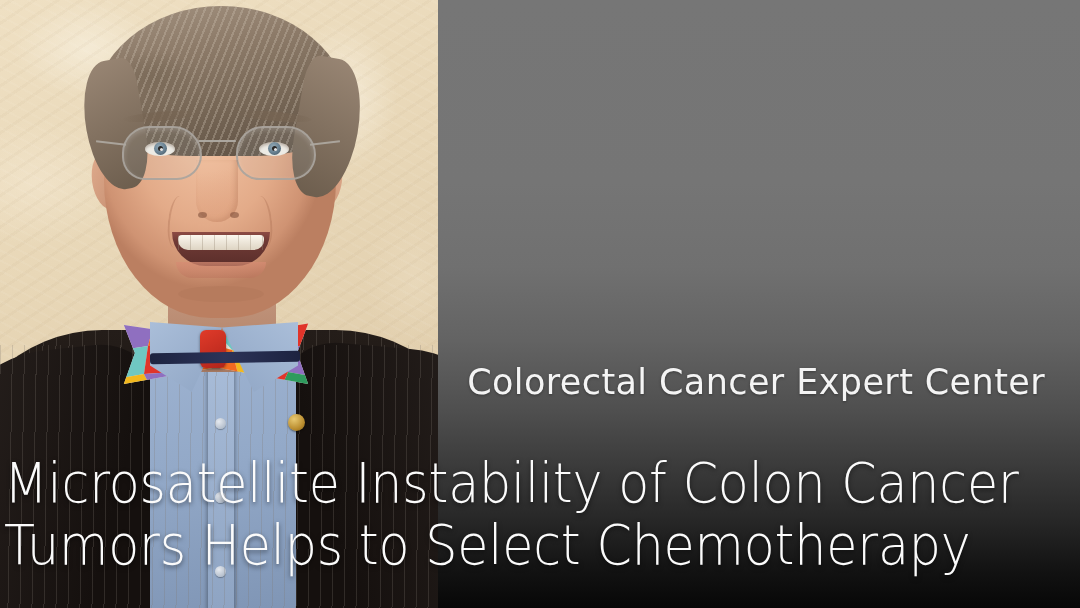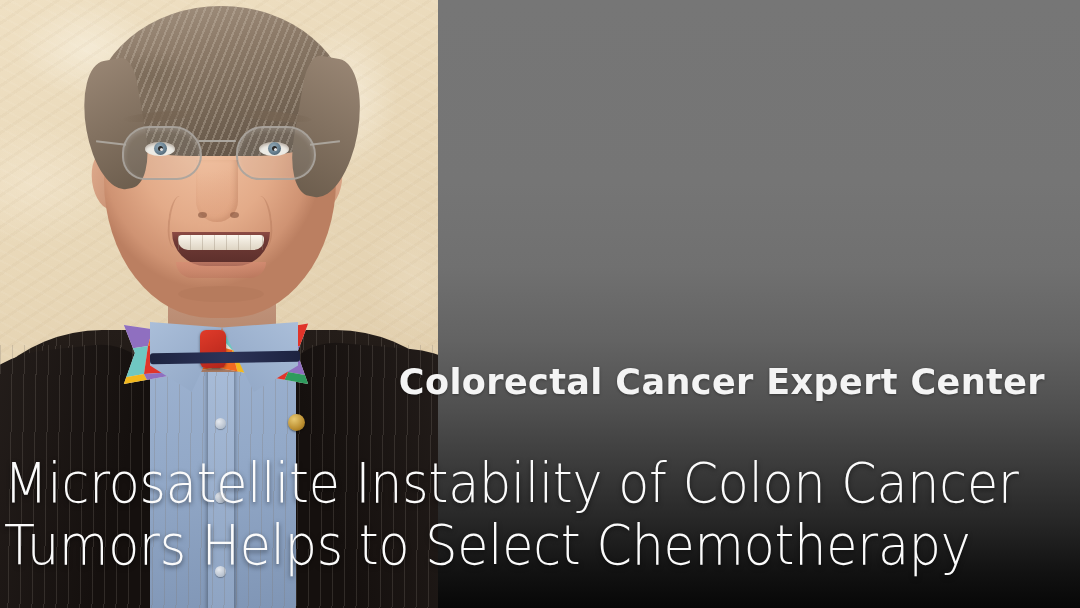--- a/index.html
+++ b/index.html
@@ -278,21 +278,21 @@
     background:linear-gradient(90deg,#1d2340,#2c3358 50%,#1d2340);
     z-index:4;border-radius:3px;transform:rotate(-1deg);
   }
 
   
   .subtitle{
     position:absolute;
     left:0;top:362px;width:1045px;
     text-align:right;
     font-family:"DejaVu Sans","Liberation Sans",sans-serif;
-    font-weight:700;
+    font-weight:400;
     font-size:35px;
     letter-spacing:.4px;
     color:#f4f4f4;
     z-index:20;
     white-space:nowrap;
     text-shadow:0 1px 3px rgba(0,0,0,.35);
   }
 
   .title{
     position:absolute;

